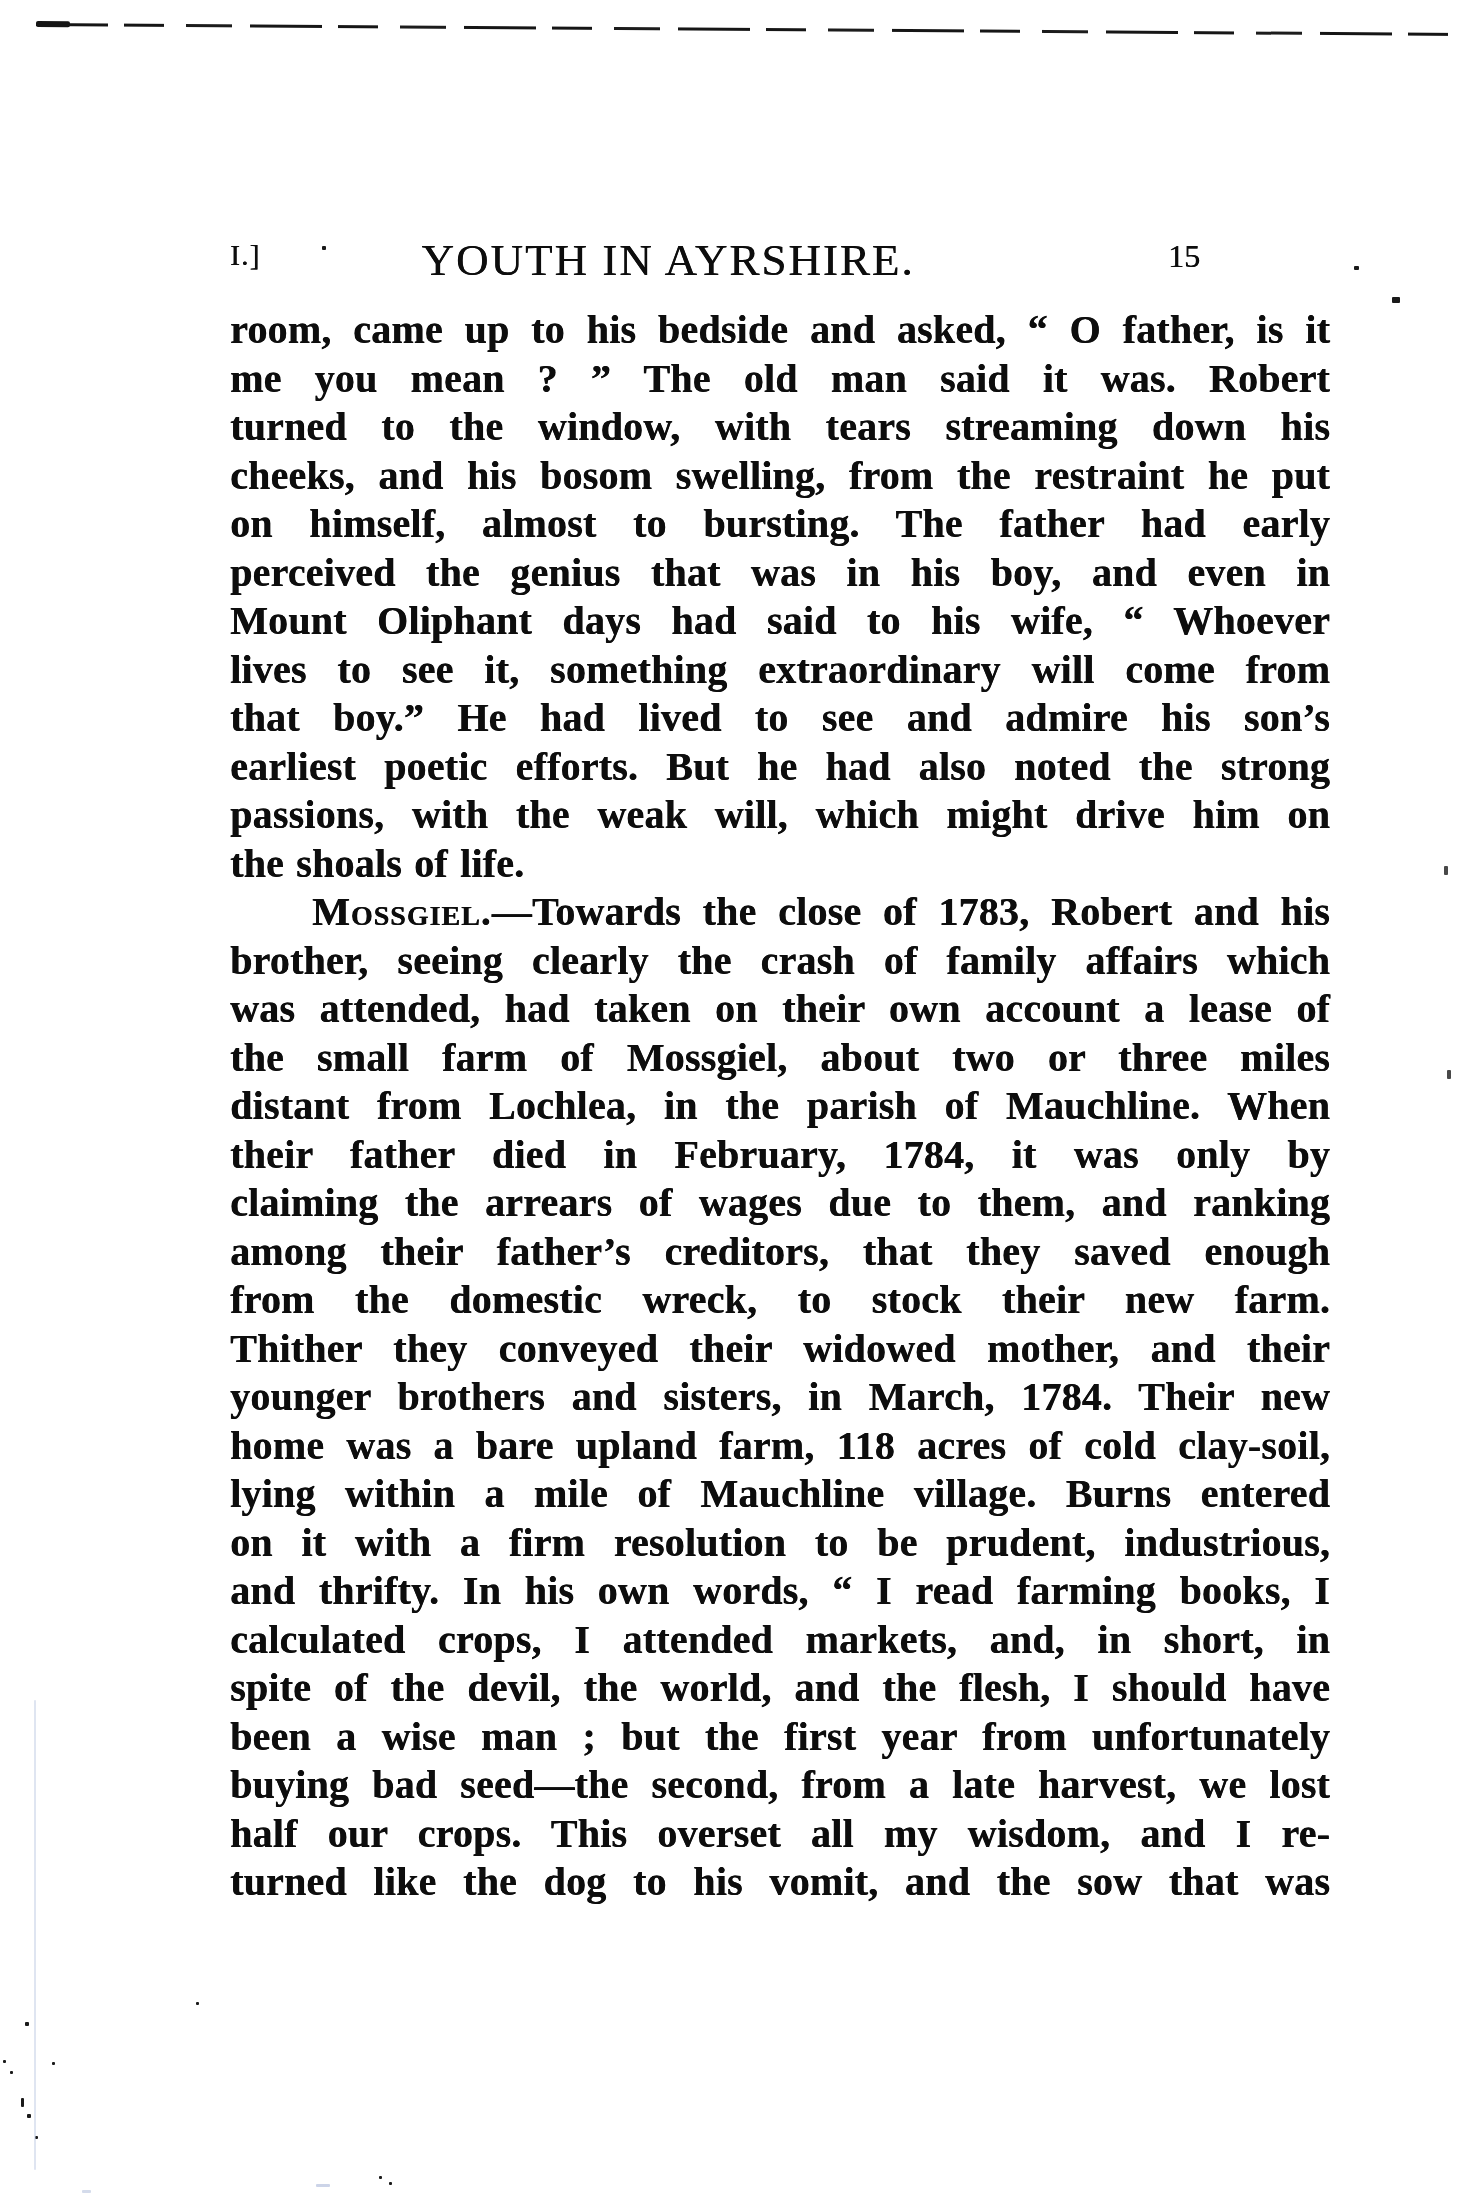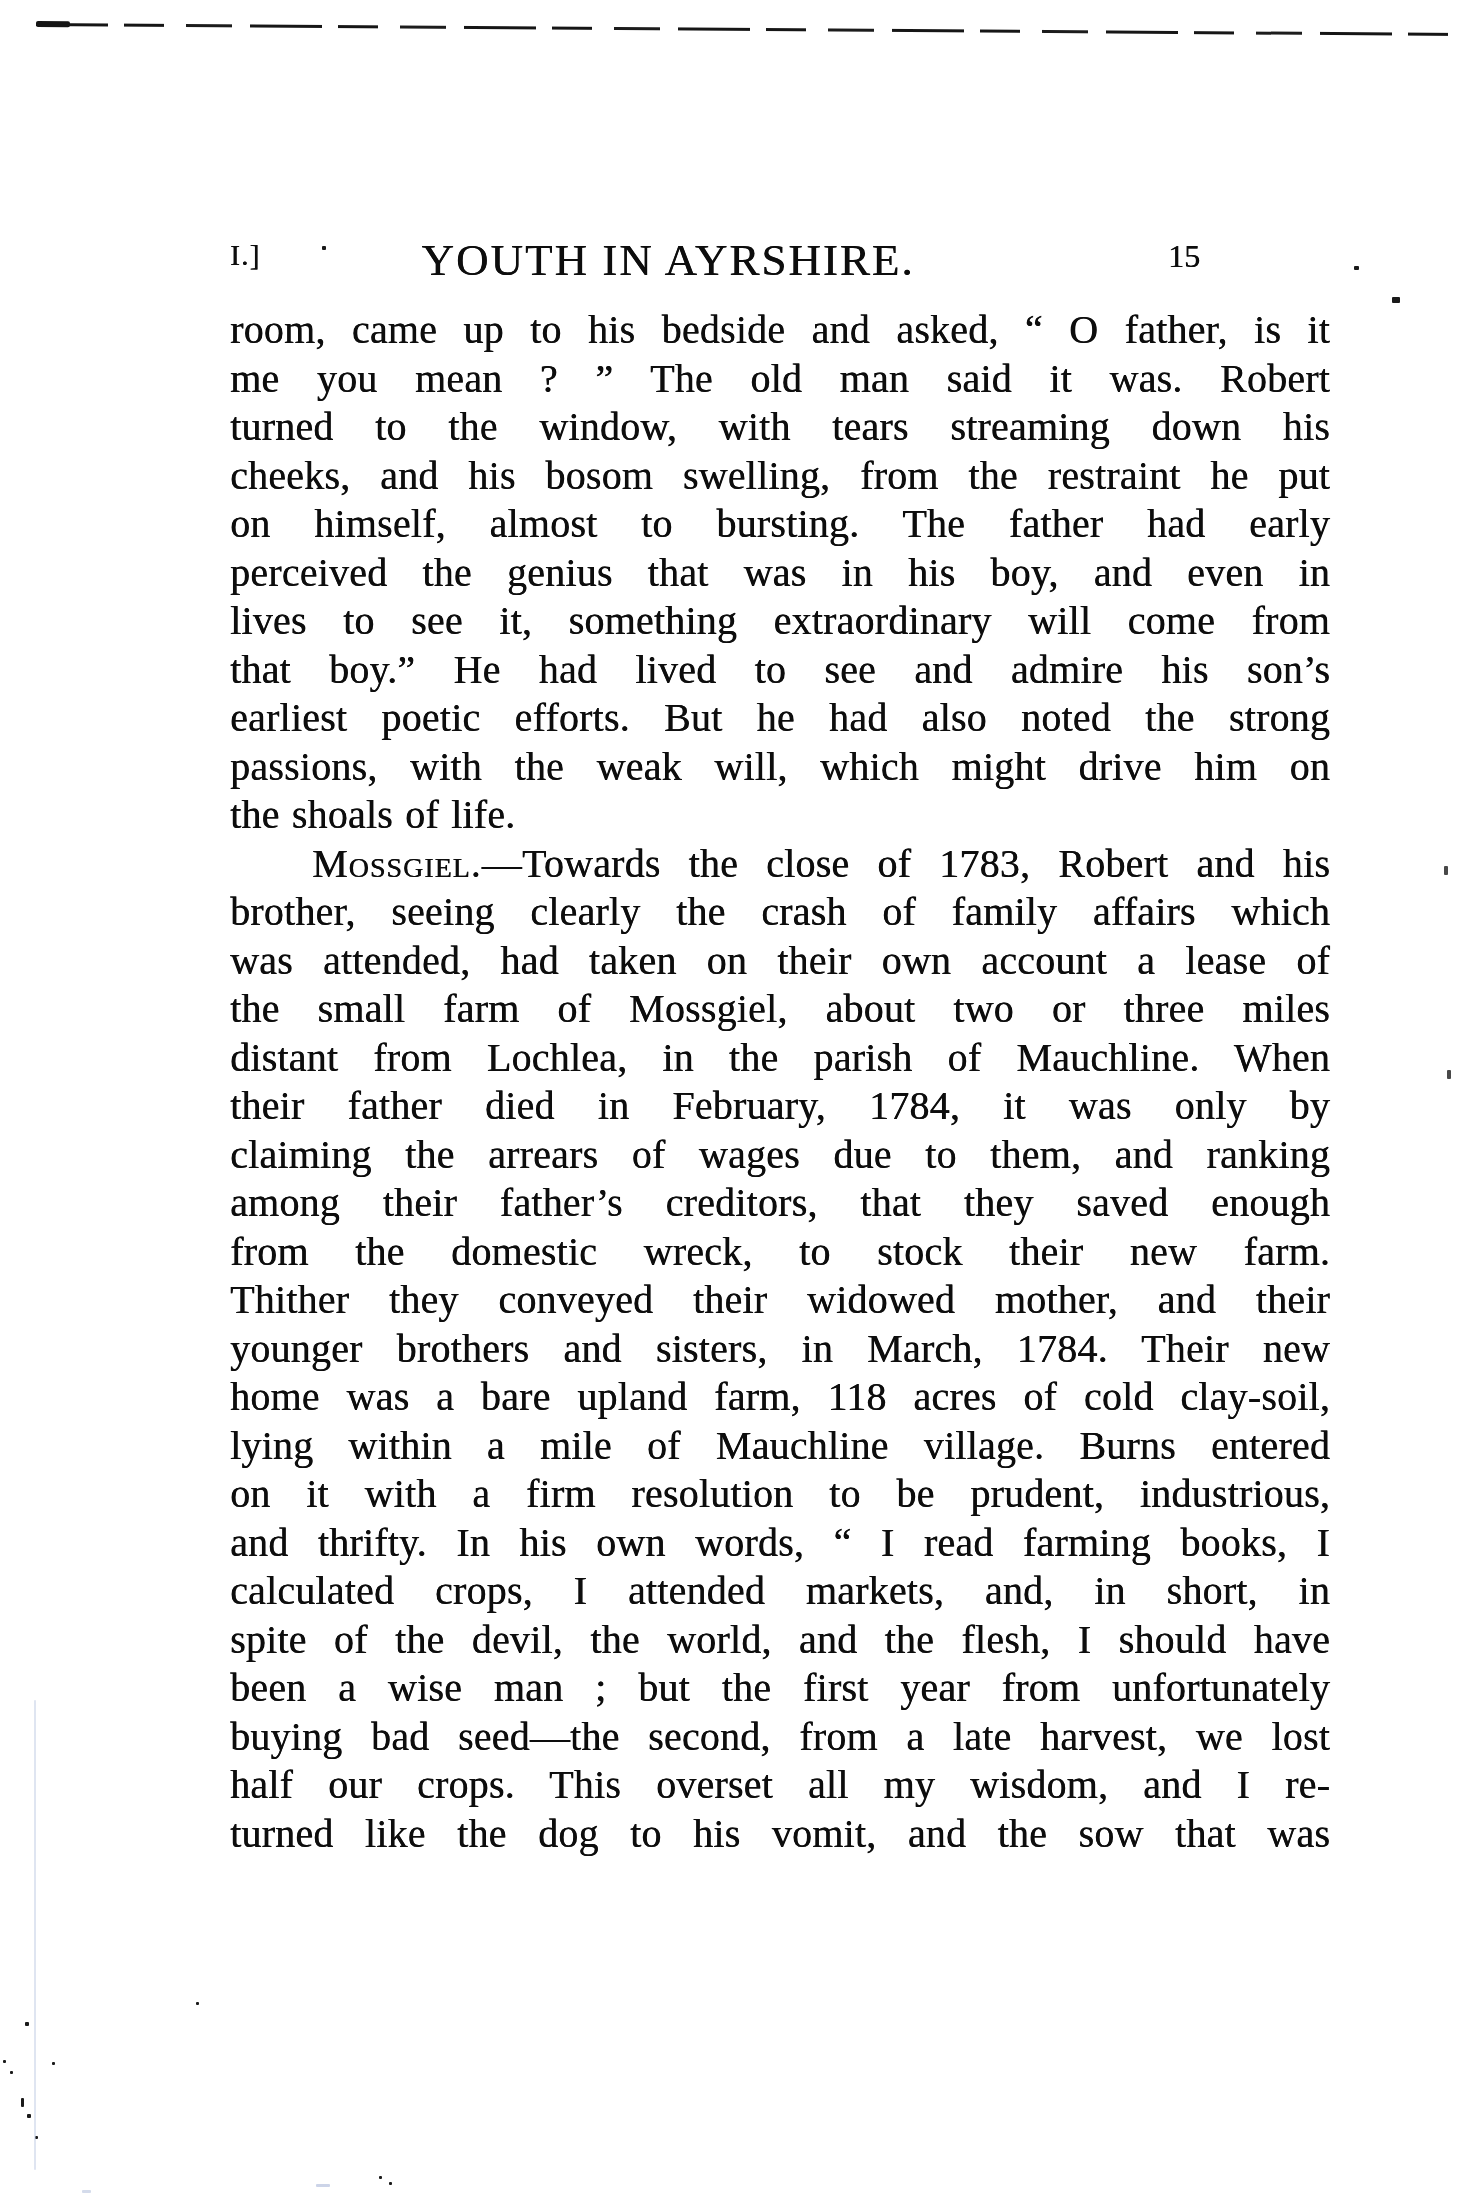--- a/index.html
+++ b/index.html
@@ -67,20 +67,21 @@
     left: 1168px;
     top: 238px;
     font-size: 32px;
     text-shadow: 0.4px 0 0 currentColor;
   }
   .body-block {
     position: absolute;
     left: 230px;
     top: 306px;
     width: 1100px;
+    font-weight: bold;
   }
   .line {
     font-size: 40px;
     line-height: 48.5px;
     letter-spacing: 0.2px;
     word-spacing: 2px;
     text-align: justify;
     text-align-last: justify;
     white-space: nowrap;
     text-shadow: 0.4px 0 0 currentColor;
@@ -116,20 +117,21 @@
     <span class="pagenum">15</span>
   </div>
 
   <div class="body-block">
       <div class="line">room, came up to his bedside and asked, “ O father, is it</div>
       <div class="line">me you mean ? ”  The old man said it was.  Robert</div>
       <div class="line">turned to the window, with tears streaming down his</div>
       <div class="line">cheeks, and his bosom swelling, from the restraint he put</div>
       <div class="line">on himself, almost to bursting.  The father had early</div>
       <div class="line">perceived the genius that was in his boy, and even in</div>
+      <div class="line">Mount Oliphant days had said to his wife, “ Whoever</div>
       <div class="line">lives to see it, something extraordinary will come from</div>
       <div class="line">that boy.”  He had lived to see and admire his son’s</div>
       <div class="line">earliest poetic efforts.  But he had also noted the strong</div>
       <div class="line">passions, with the weak will, which might drive him on</div>
       <div class="line nojust">the shoals of life.</div>
       <div class="line indent"><span class="sc">Mossgiel.</span><span>—Towards the close of 1783, Robert and his</span></div>
       <div class="line">brother, seeing clearly the crash of family affairs which</div>
       <div class="line">was attended, had taken on their own account a lease of</div>
       <div class="line">the small farm of Mossgiel, about two or three miles</div>
       <div class="line">distant from Lochlea, in the parish of Mauchline.  When</div>

